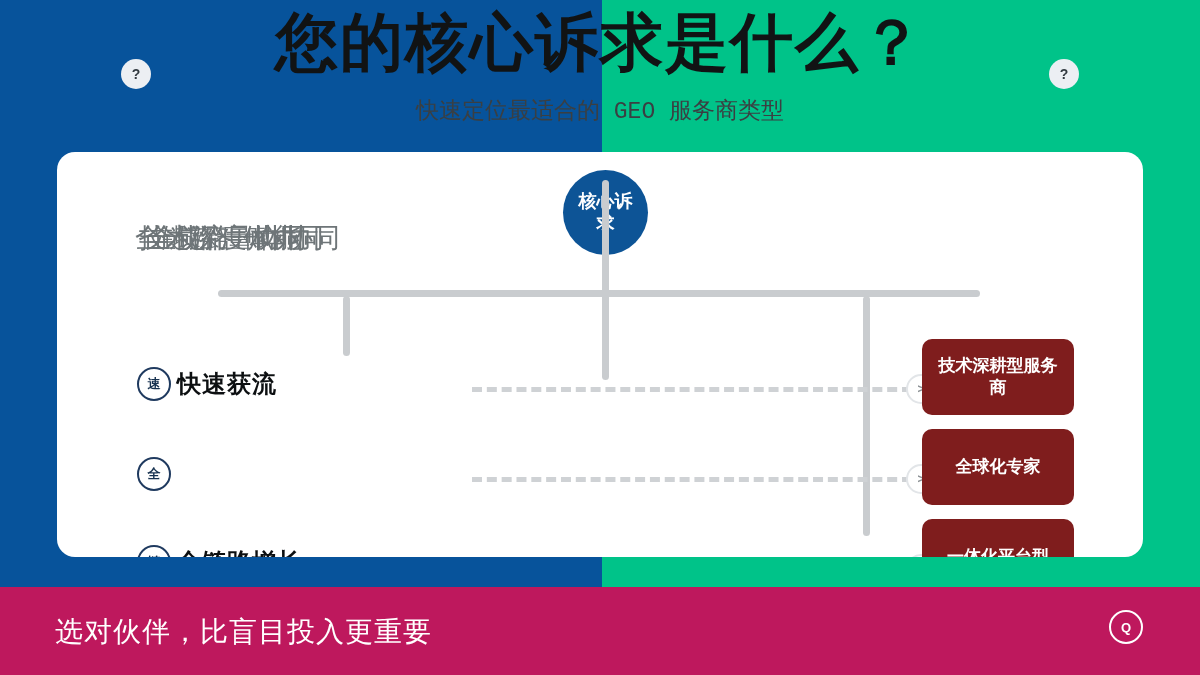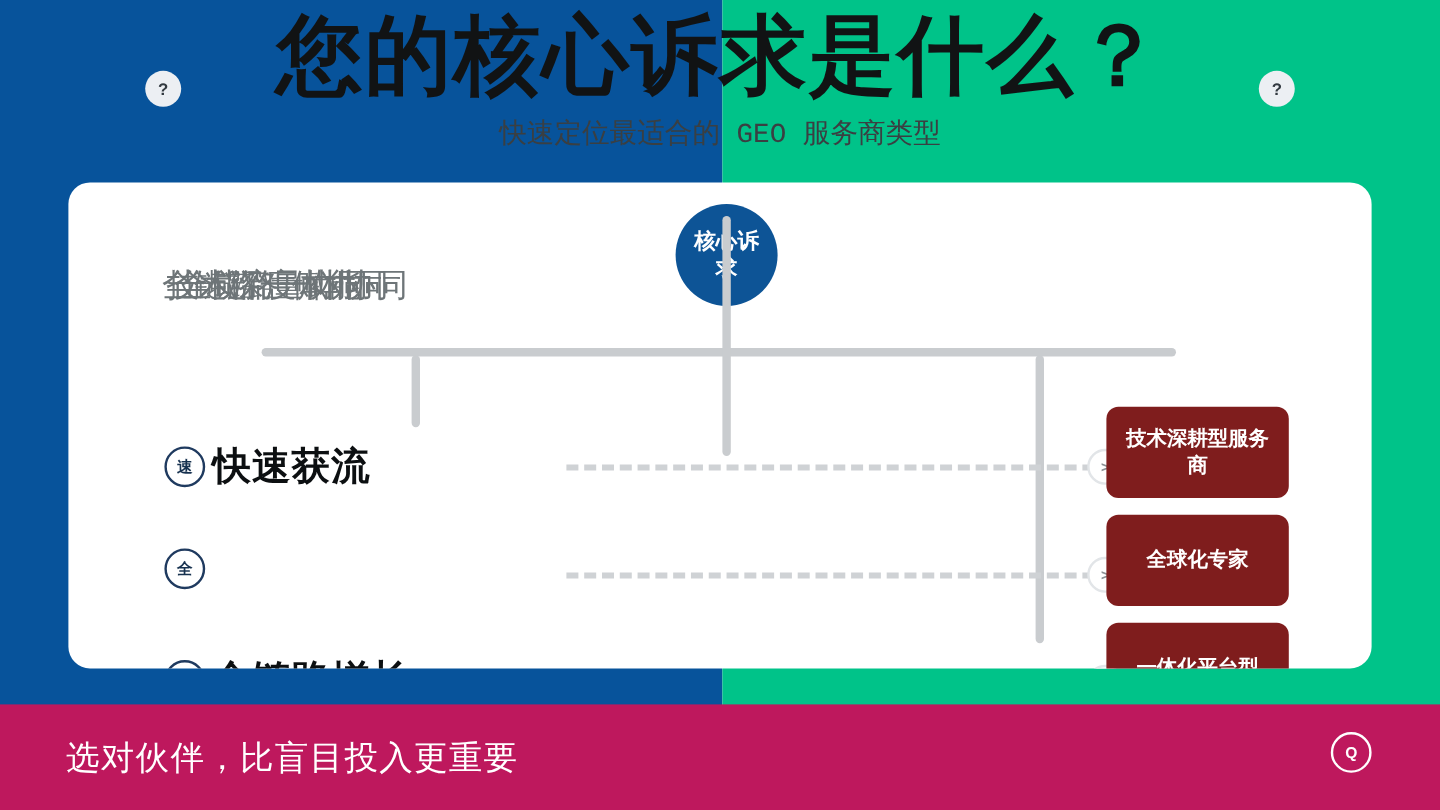--- a/index.html
+++ b/index.html
@@ -12,21 +12,21 @@
 
   
   .bg{position:absolute;inset:0;display:flex;}
   .bg-left{width:602px;height:100%;background:#07539b;}
   .bg-right{flex:1;height:100%;background:#00c389;}
 
   
   .header{position:absolute;left:0;top:0;width:1200px;height:140px;}
   .title{
     position:absolute;left:0;top:6px;width:1200px;text-align:center;
-    font-size:72px;font-weight:700;color:#111314;letter-spacing:2px;
+    font-size:63px;font-weight:700;color:#111314;letter-spacing:2px;
     line-height:1.15;white-space:nowrap;
   }
   .subtitle{
     position:absolute;left:0;top:95px;width:1200px;text-align:center;
     font-size:23px;color:#3a3f42;white-space:nowrap;font-family:Liberation Mono, monospace;
   }
   .help-badge{
     position:absolute;top:59px;width:30px;height:30px;border-radius:50%;
     background:#eceff3;color:#333a41;
     display:flex;align-items:center;justify-content:center;
@@ -70,21 +70,21 @@
   .need-1{top:215px;}
   .need-2{top:305px;}
   .need-3{top:393px;}
   .need-badge{
     width:30px;height:30px;border-radius:50%;
     border:2px solid #1f3a5f;color:#16314f;
     display:flex;align-items:center;justify-content:center;
     font-size:13px;font-weight:600;flex:0 0 auto;
   }
   .need-label{
-    font-size:32px;font-weight:700;color:#0c0f11;letter-spacing:1px;
+    font-size:24px;font-weight:700;color:#0c0f11;letter-spacing:1px;
   }
 
   
   .desc-stack{
     position:absolute;left:78px;top:68px;width:460px;height:40px;
   }
   .desc-line{
     position:absolute;left:0;top:0;white-space:nowrap;
     font-size:27px;color:#6e7578;
   }

